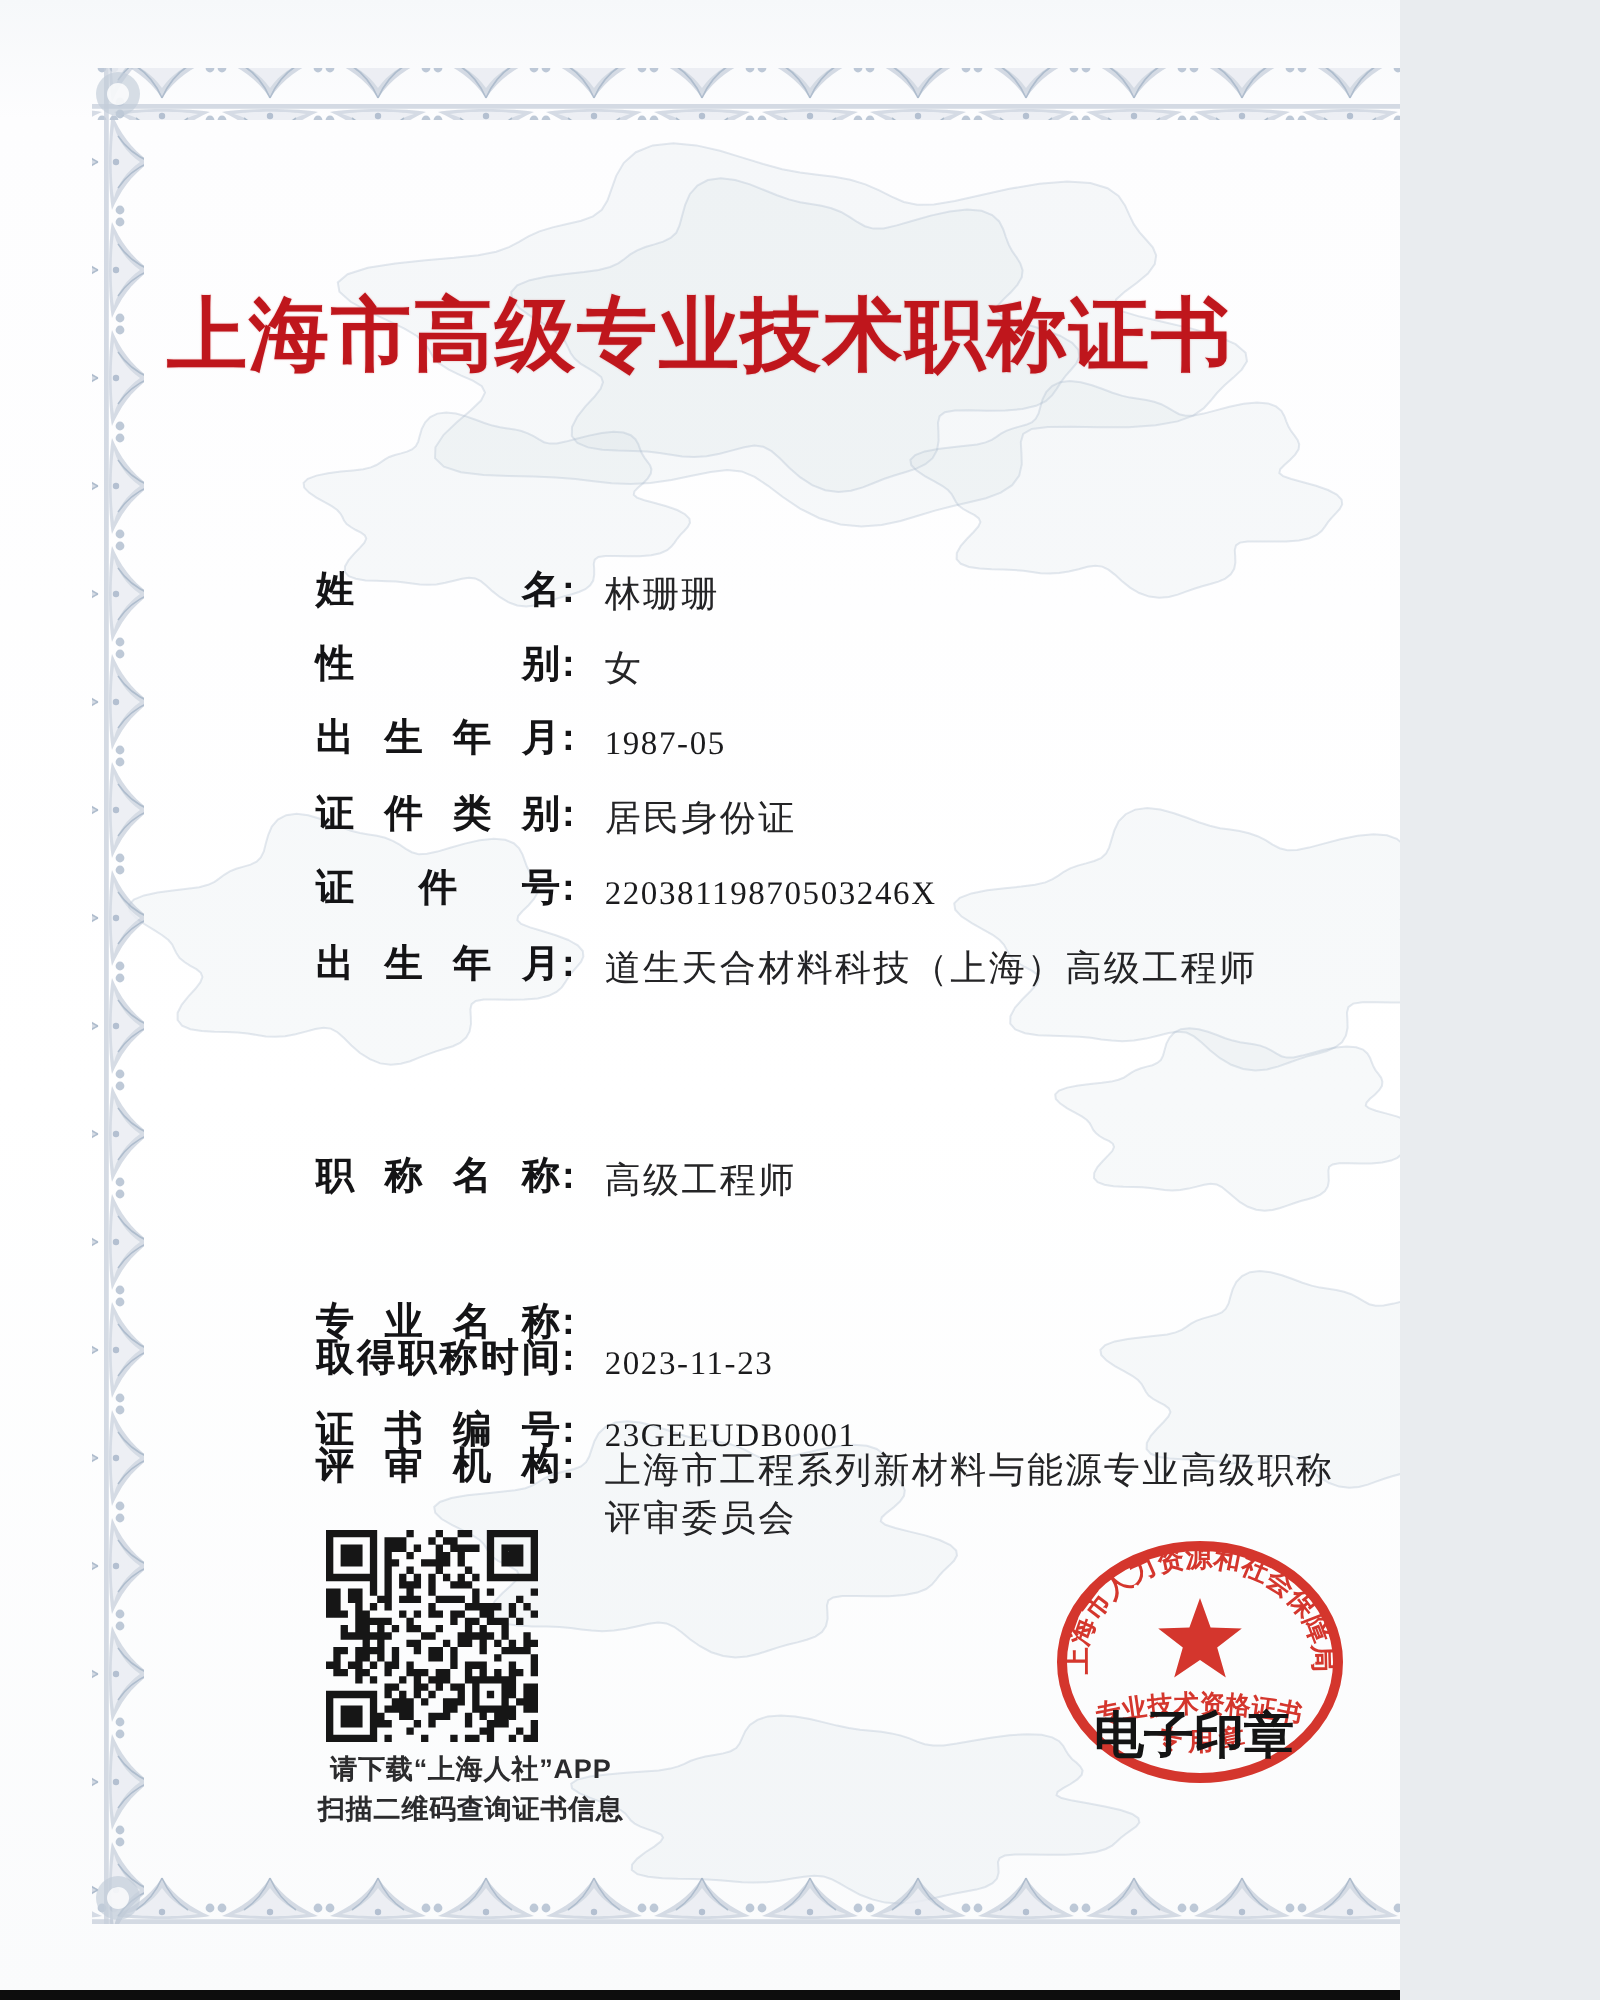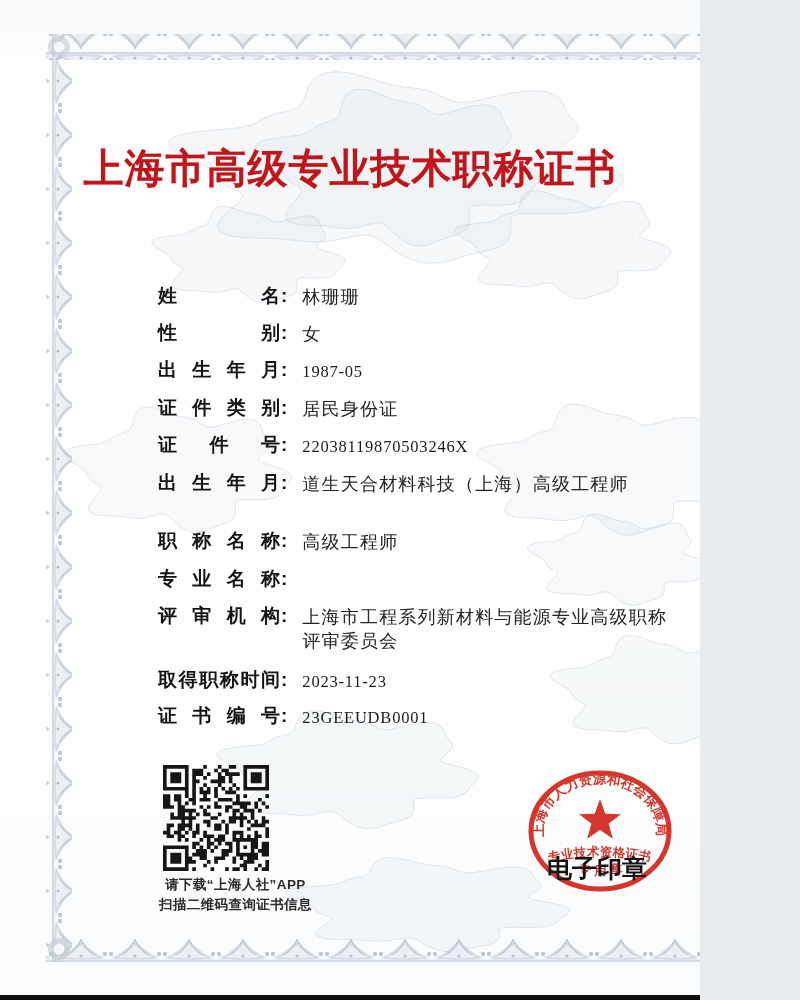--- a/index.html
+++ b/index.html
@@ -9,21 +9,21 @@
   svg.layer{position:absolute;left:0;top:0;width:800px;height:1000px;pointer-events:none;}
   .title{position:absolute;left:0;right:0;top:146px;text-align:center;
          font:700 40px/1.1 "Liberation Sans",sans-serif;letter-spacing:1px;color:#bf161c;
          text-shadow:0 0 1px rgba(191,22,28,.35);}
   .group{position:absolute;left:158px;}
   #personal{top:284px;}
   #professional{top:529px;}
   #issue{top:668px;}
   .row{display:flex;align-items:flex-start;}
   #personal .row{margin-bottom:12px;}
-  #professional .row{margin-bottom:13px;}
+  #professional .row{margin-bottom:13px;margin-top:48px;}
   #issue .row{margin-bottom:10px;}
   .flabel{flex:none;width:122px;font:700 19px/24px "Liberation Sans",sans-serif;
           color:#141416;text-align:justify;text-align-last:justify;}
   .colon{flex:none;font:700 19px/24px "Liberation Sans",sans-serif;color:#141416;margin-left:1px;}
   .fvalue{margin-left:15px;font:400 18px/24px "Liberation Serif",serif;letter-spacing:1.2px;
           color:#242426;max-width:378px;padding-top:1px;}
   .fvalue.ascii{font-family:Liberation Serif, serif;font-size:16.5px;letter-spacing:.8px;
           font-weight:500;color:#1b1b1d;padding-top:2px;}
   .qr{position:absolute;left:163px;top:765px;width:106px;height:106px;}
   .qr-caption{position:absolute;left:159px;top:875px;font:700 13.5px/1.45 "Liberation Sans",sans-serif;

